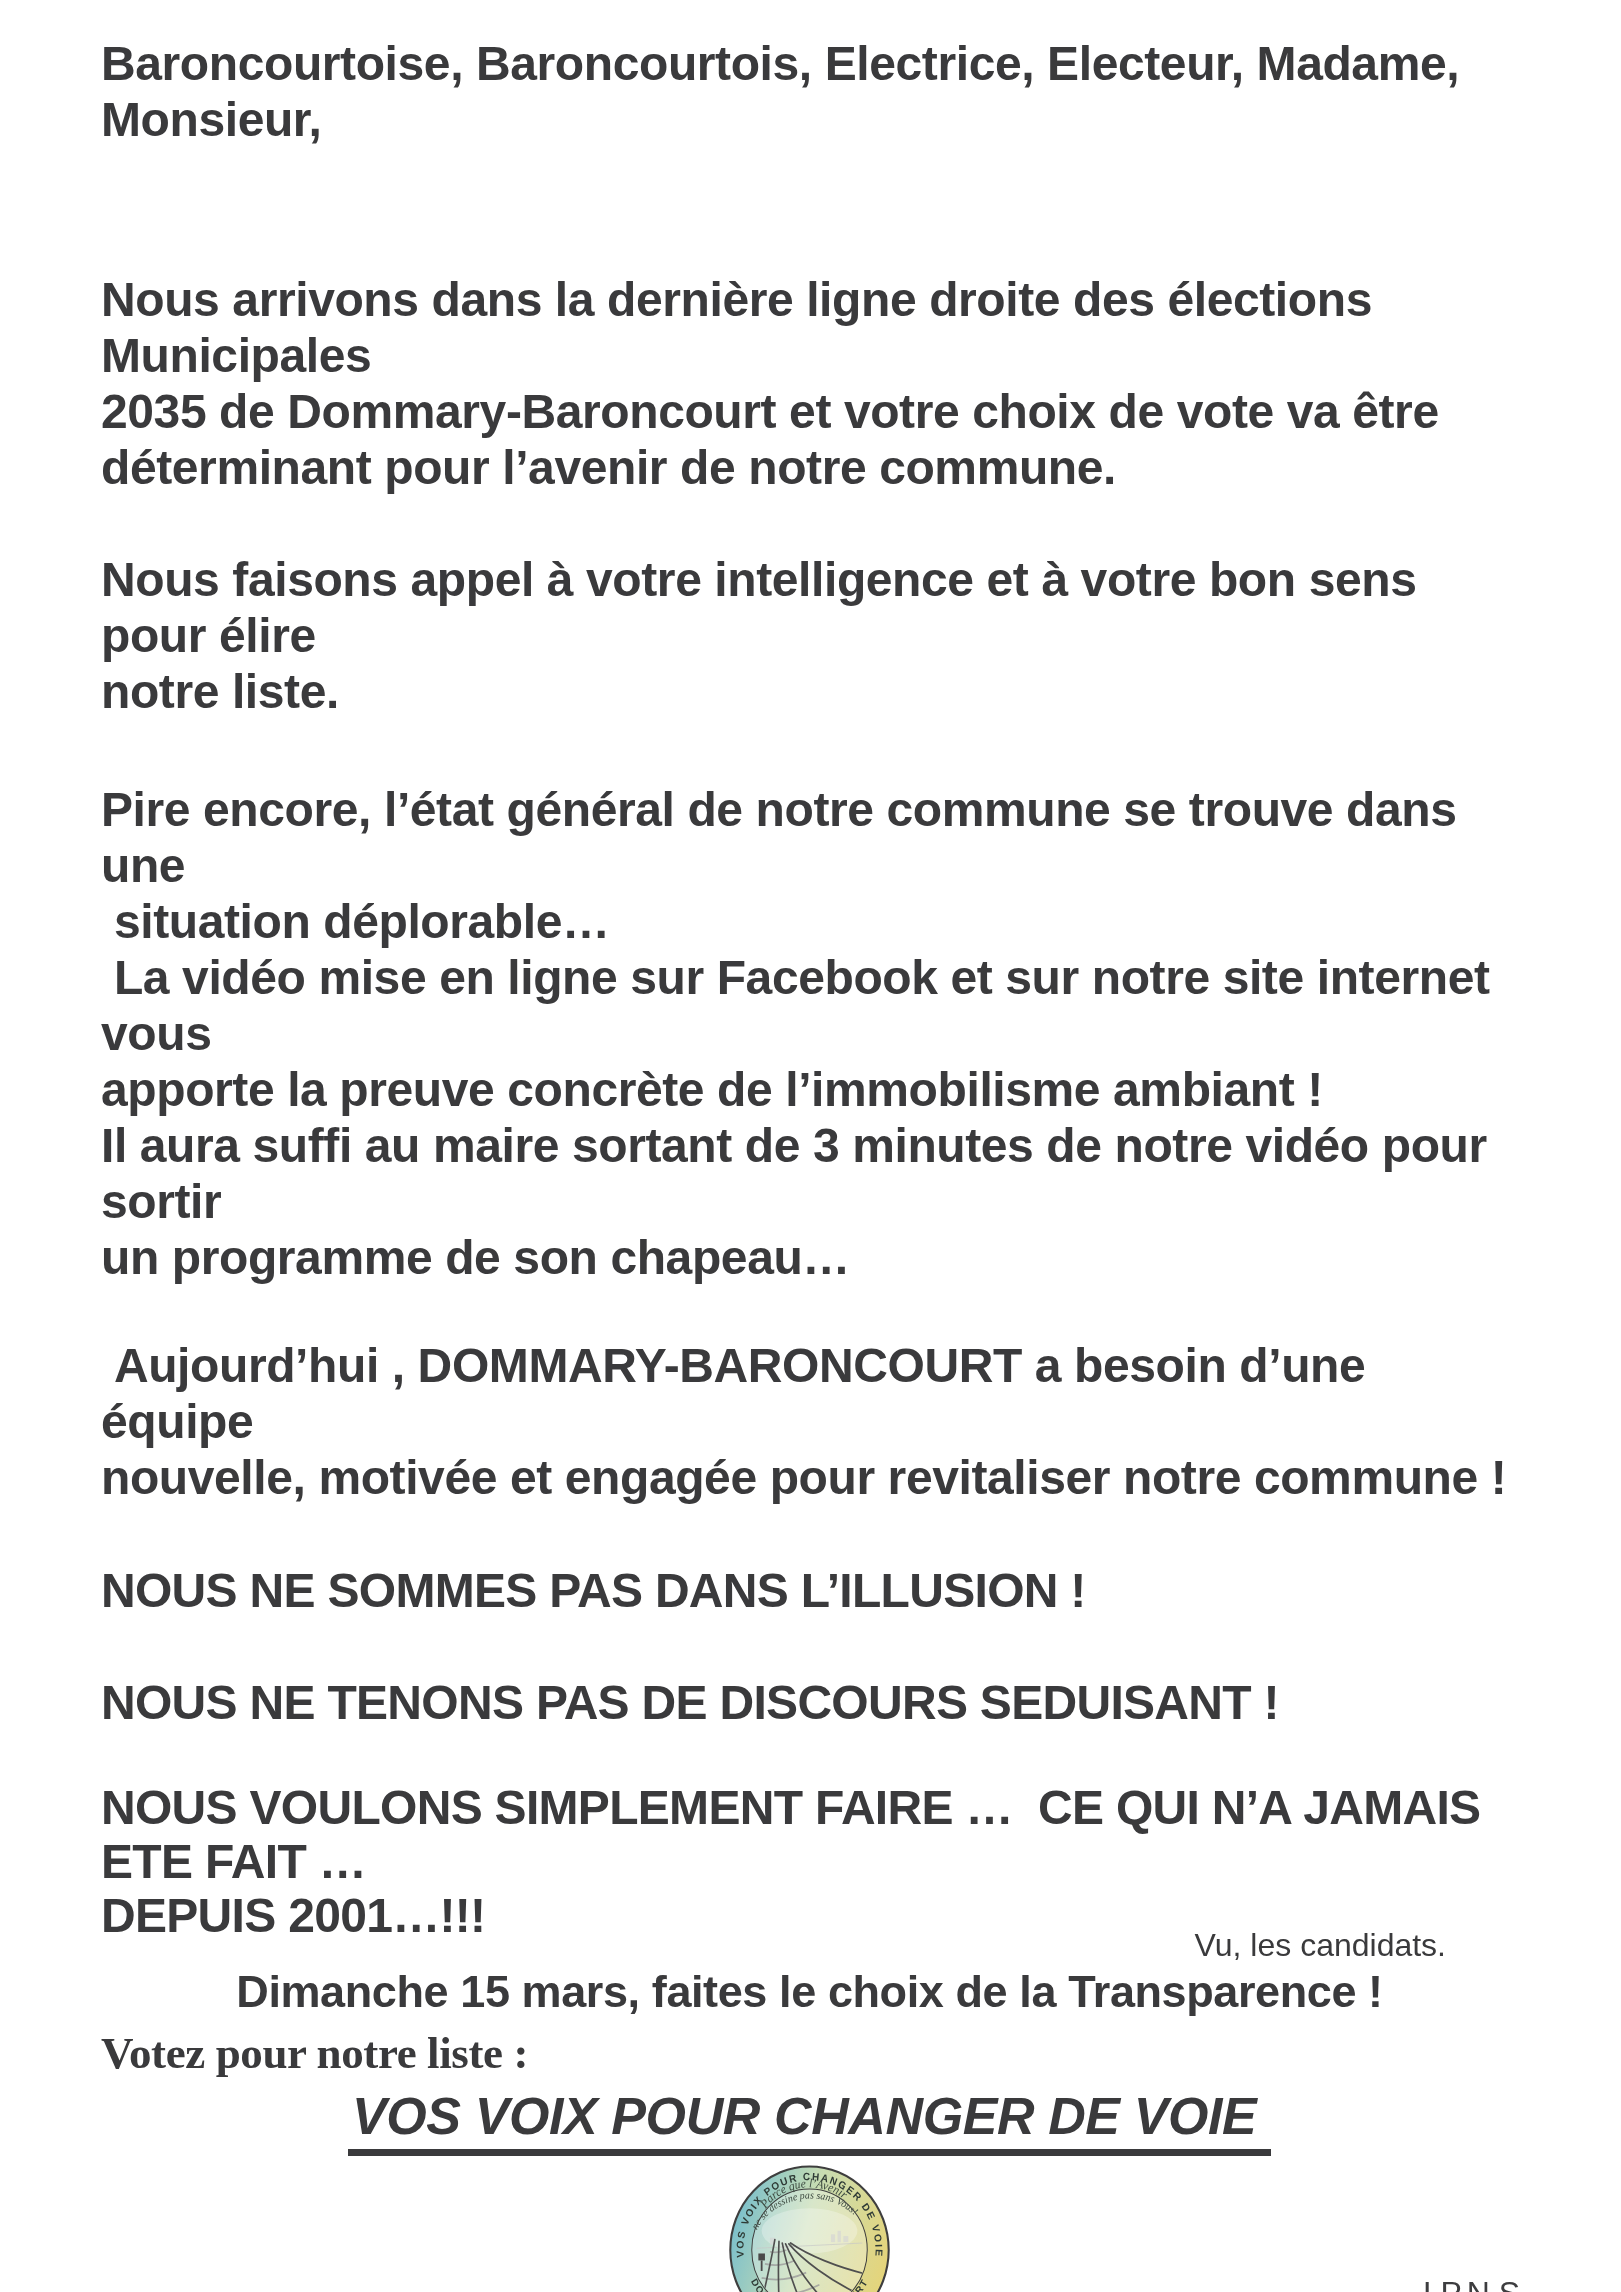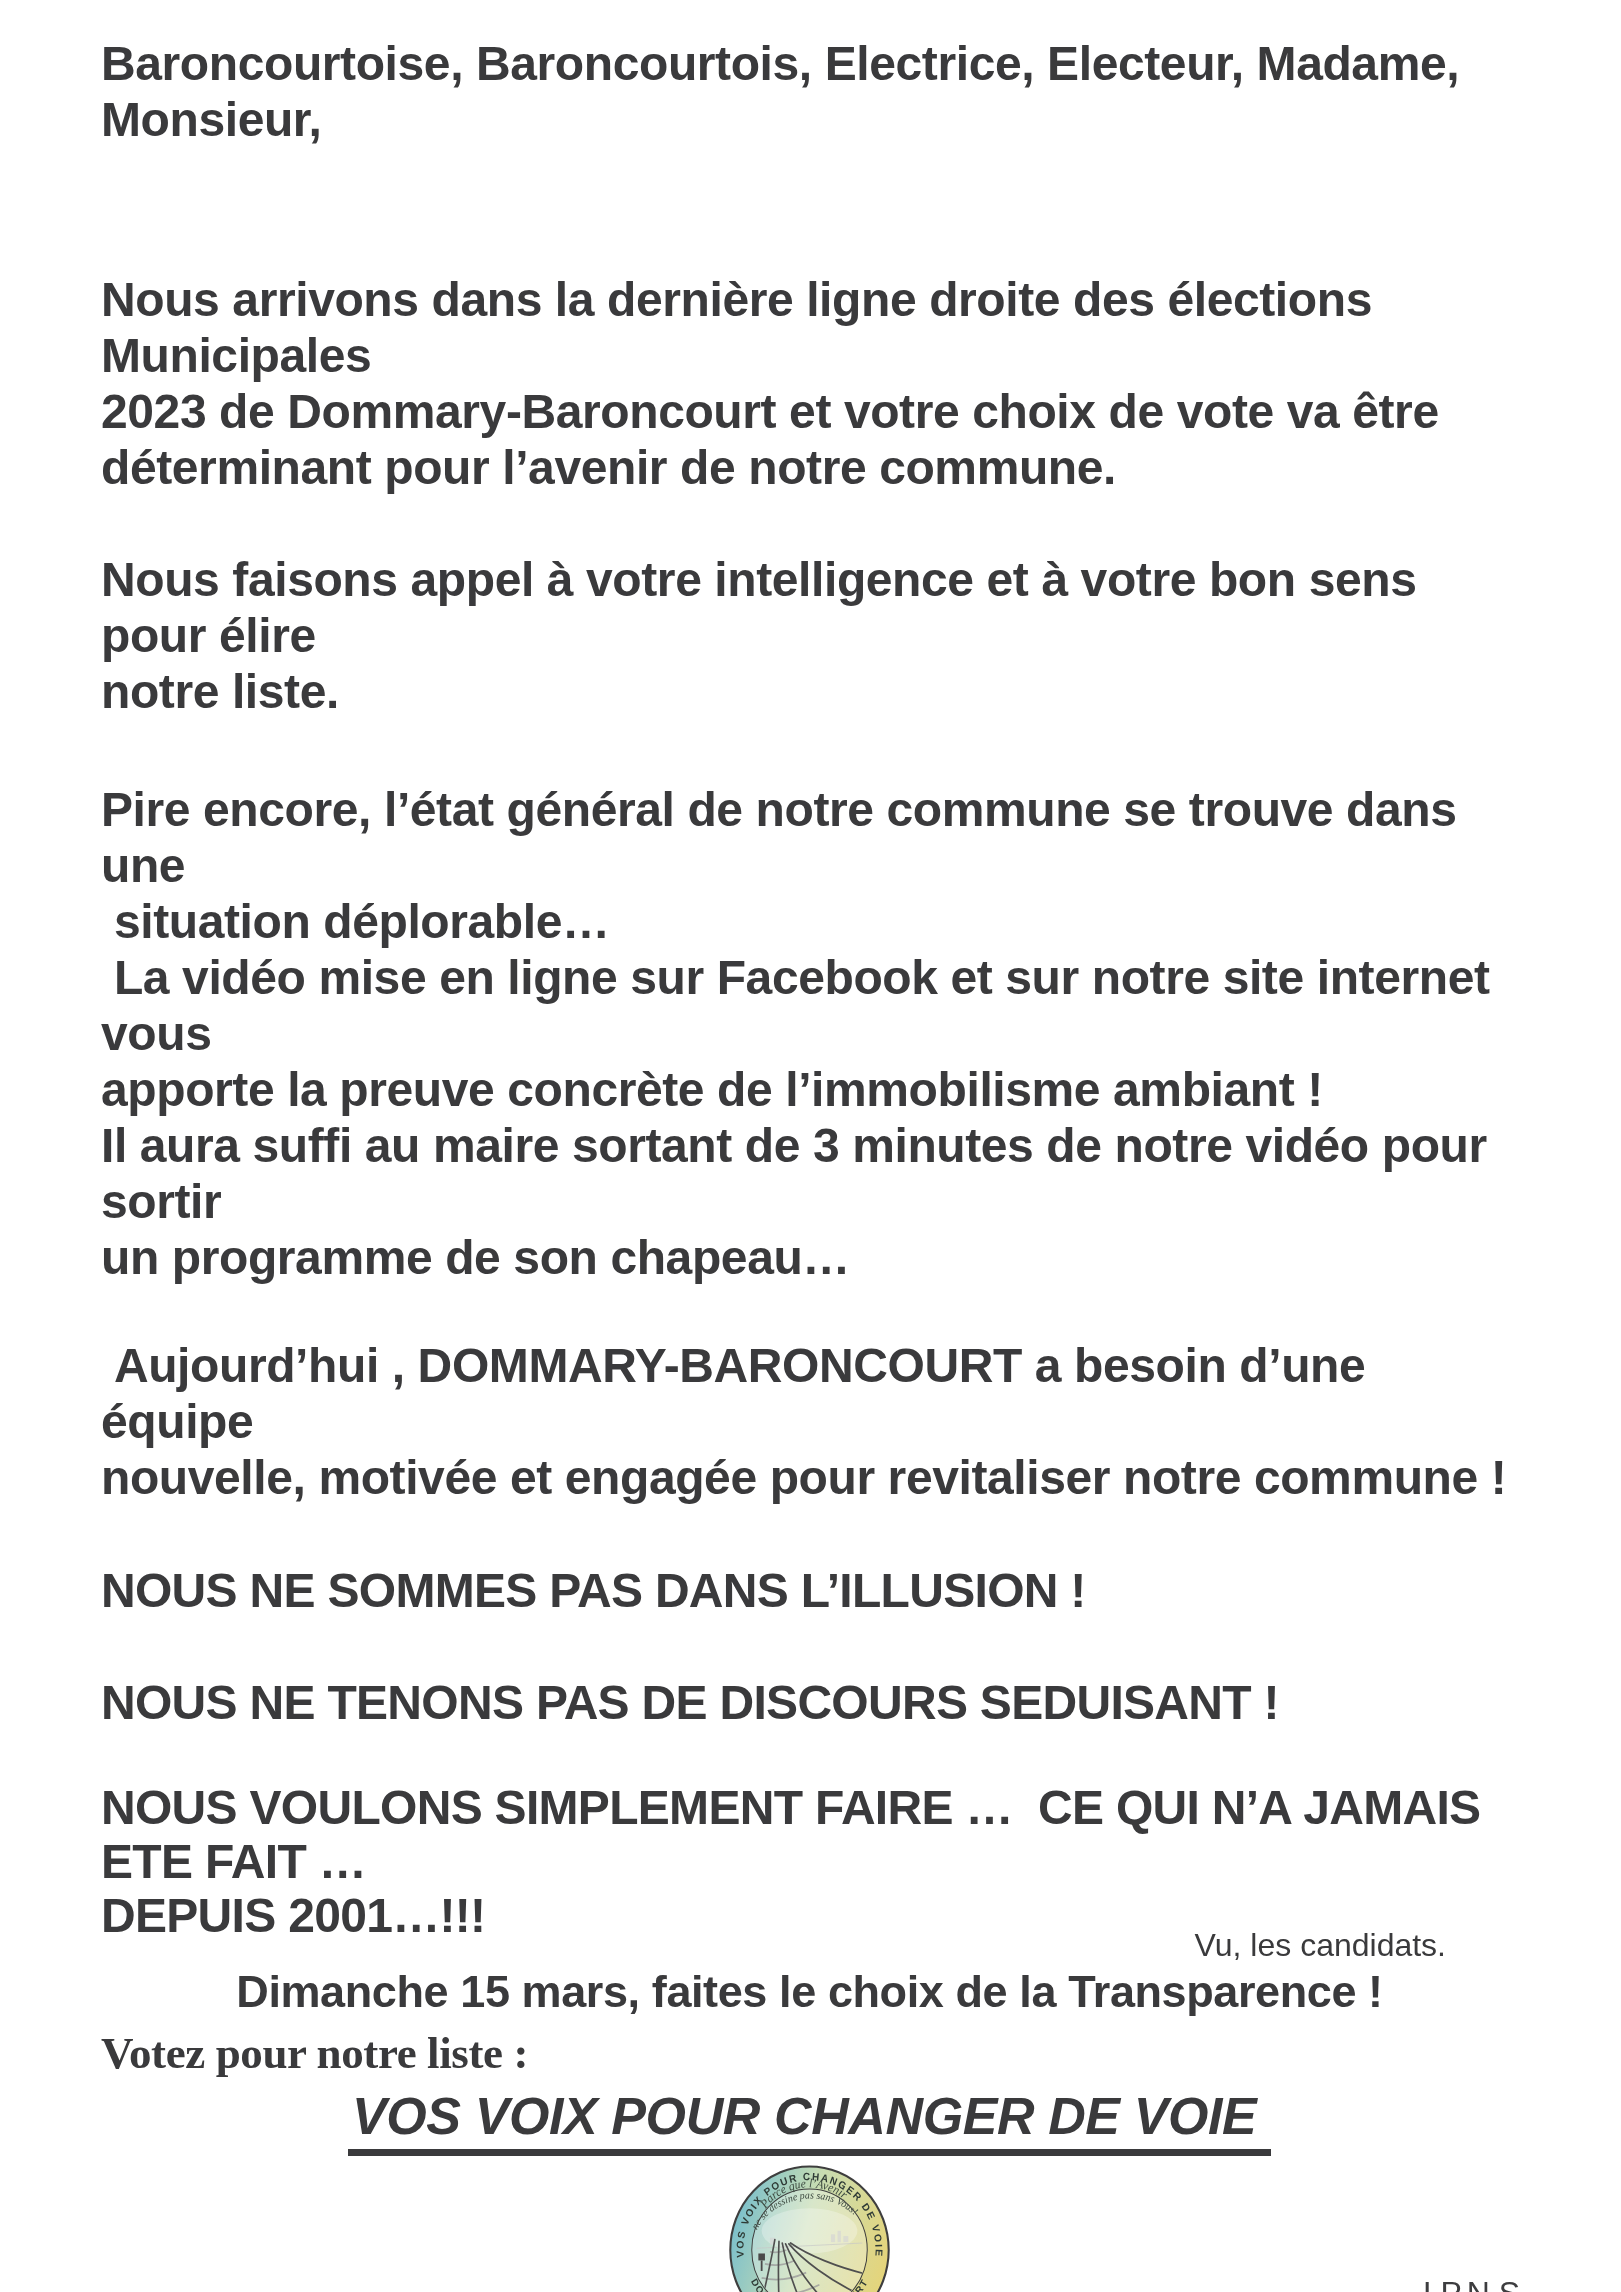--- a/index.html
+++ b/index.html
@@ -107,21 +107,21 @@
   }
 </style>
 </head>
 <body>
 
 <div class="page">
 
   <p class="salutation">Baroncourtoise, Baroncourtois, Electrice, Electeur, Madame, Monsieur,</p>
 
   <p class="para-intro">Nous arrivons dans la dernière ligne droite des élections Municipales
-2023 de Dommary-Baroncourt et votre choix de vote va être
+2035 de Dommary-Baroncourt et votre choix de vote va être
 déterminant pour l’avenir de notre commune.</p>
   <p class="para-appel">Nous faisons appel à votre intelligence et à votre bon sens pour élire
 notre liste.</p>
   <p class="para-pire">Pire encore, l’état général de notre commune se trouve dans une
  situation déplorable…
  La vidéo mise en ligne sur Facebook et sur notre site internet vous
 apporte la preuve concrète de l’immobilisme ambiant !
 Il aura suffi au maire sortant de 3 minutes de notre vidéo pour sortir
 un programme de son chapeau…</p>
   <p class="para-aujourdhui"> Aujourd’hui , DOMMARY-BARONCOURT a besoin d’une équipe

